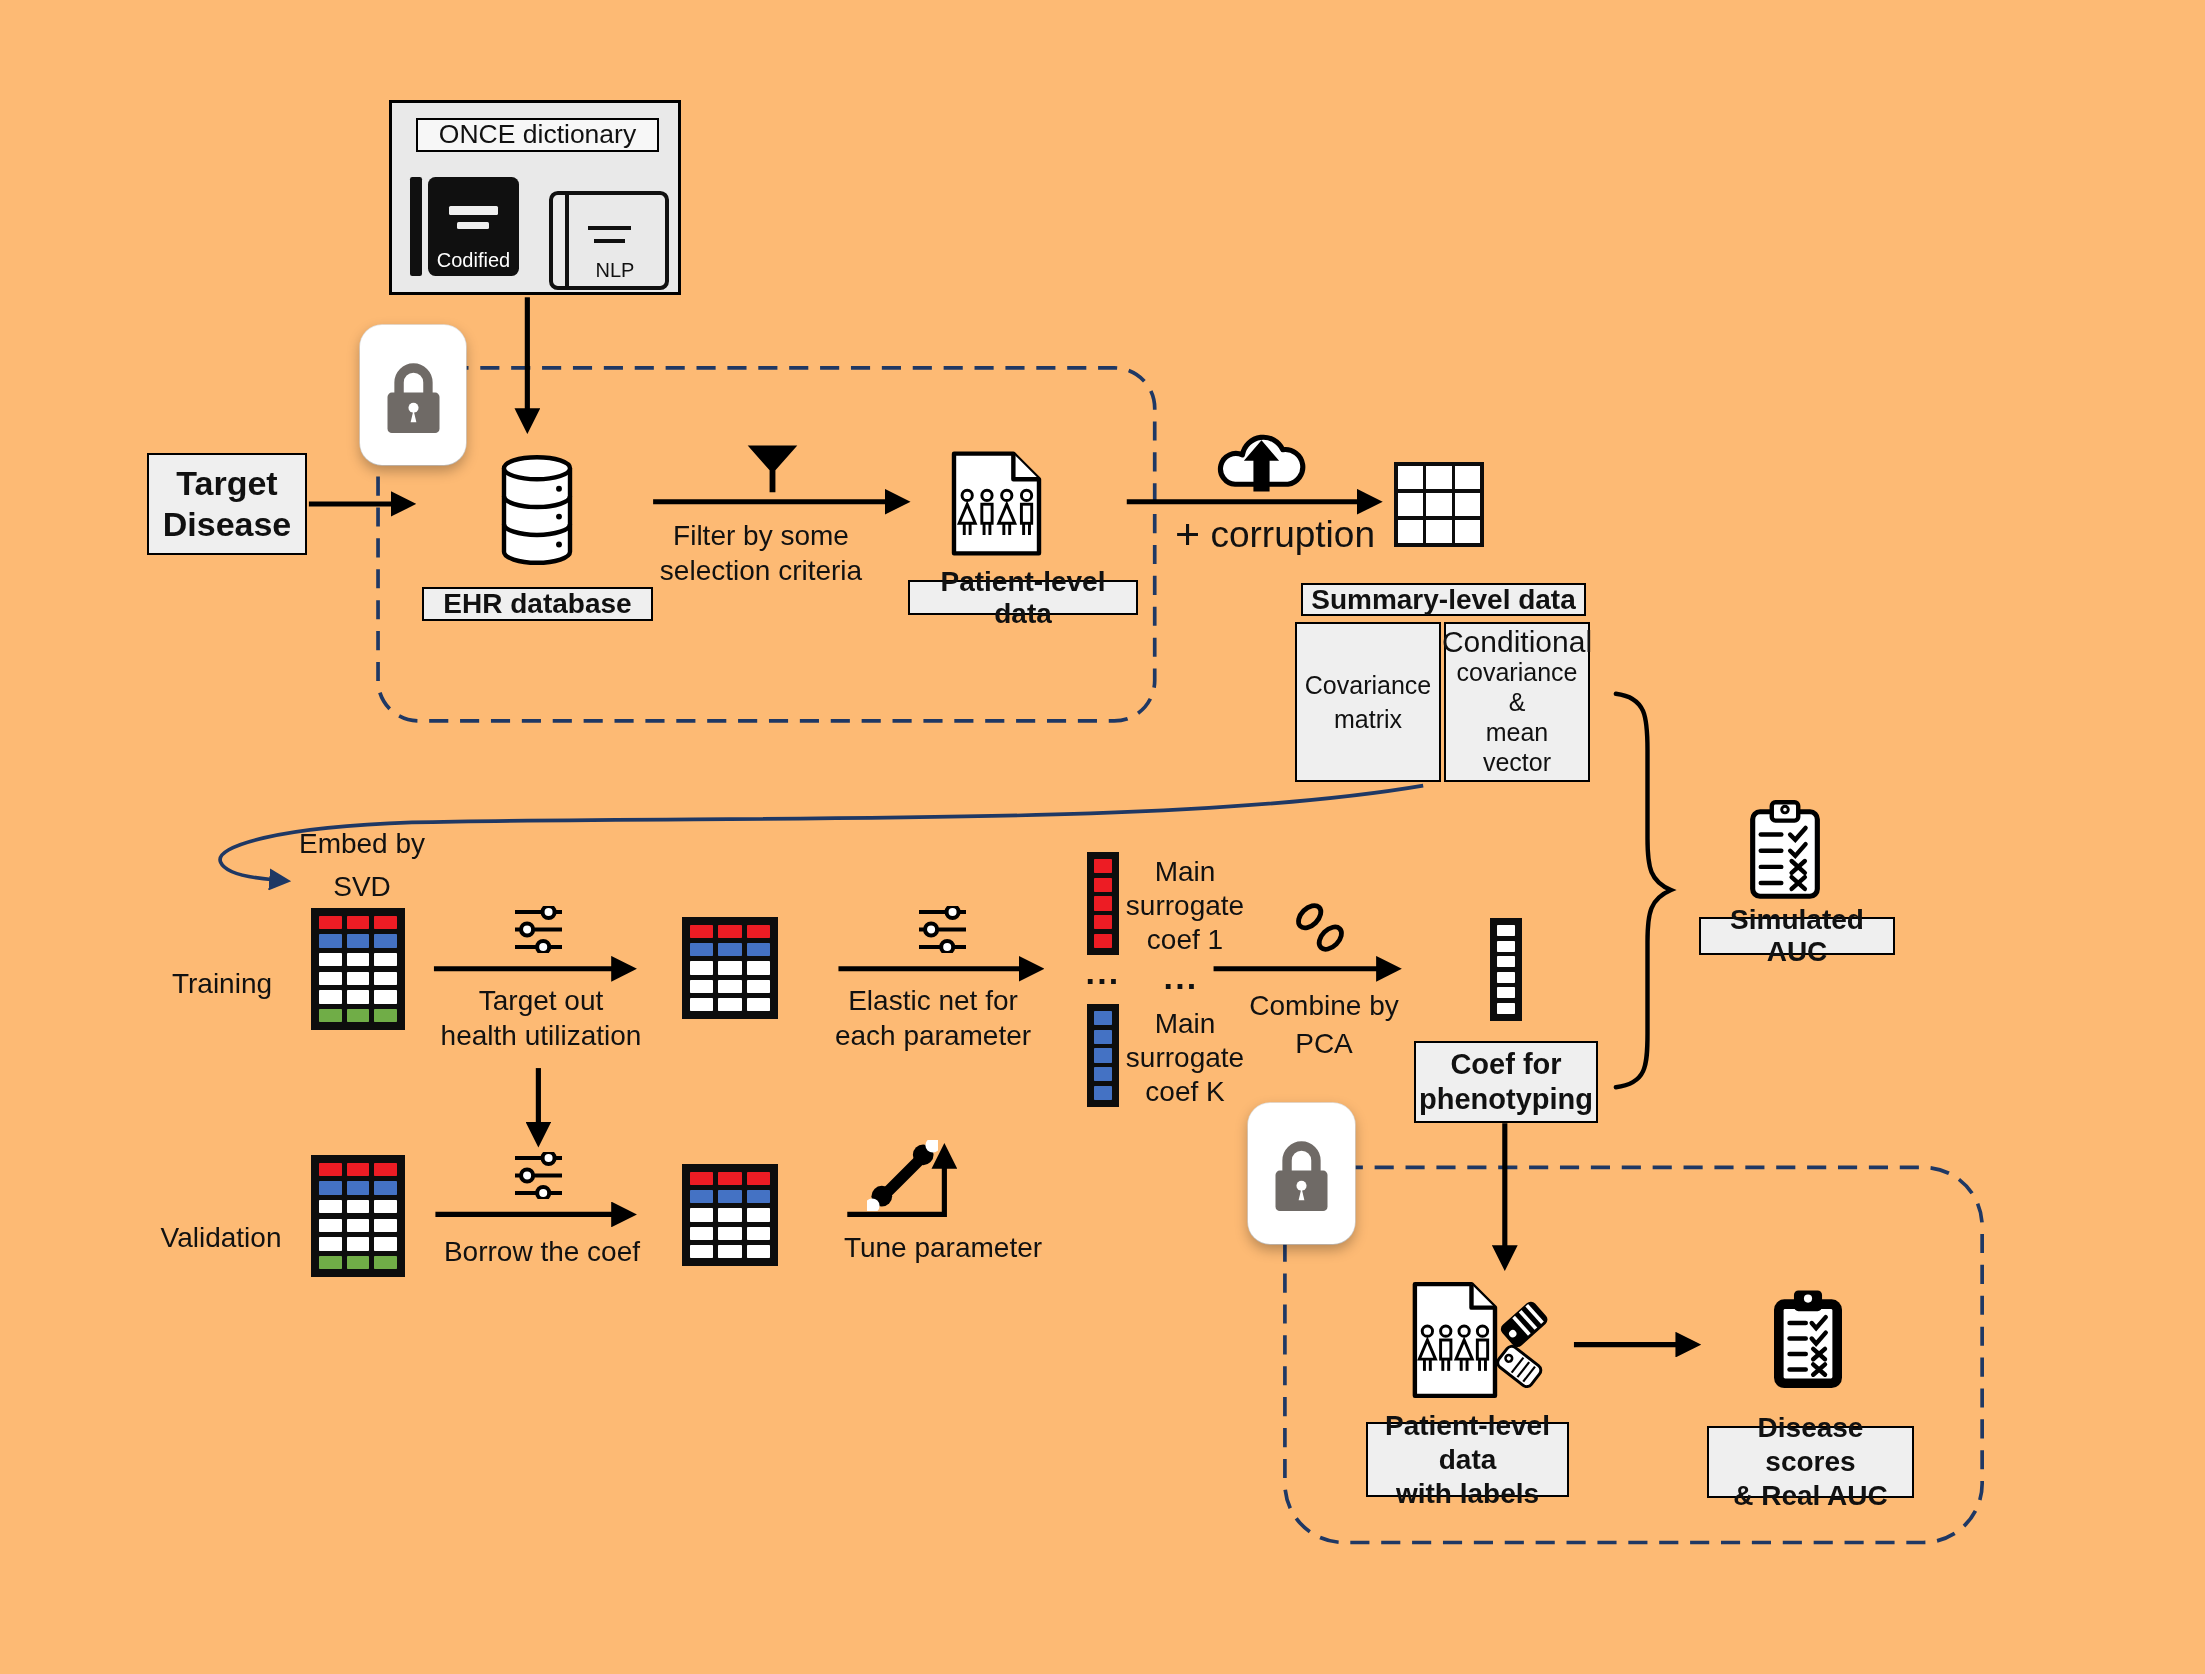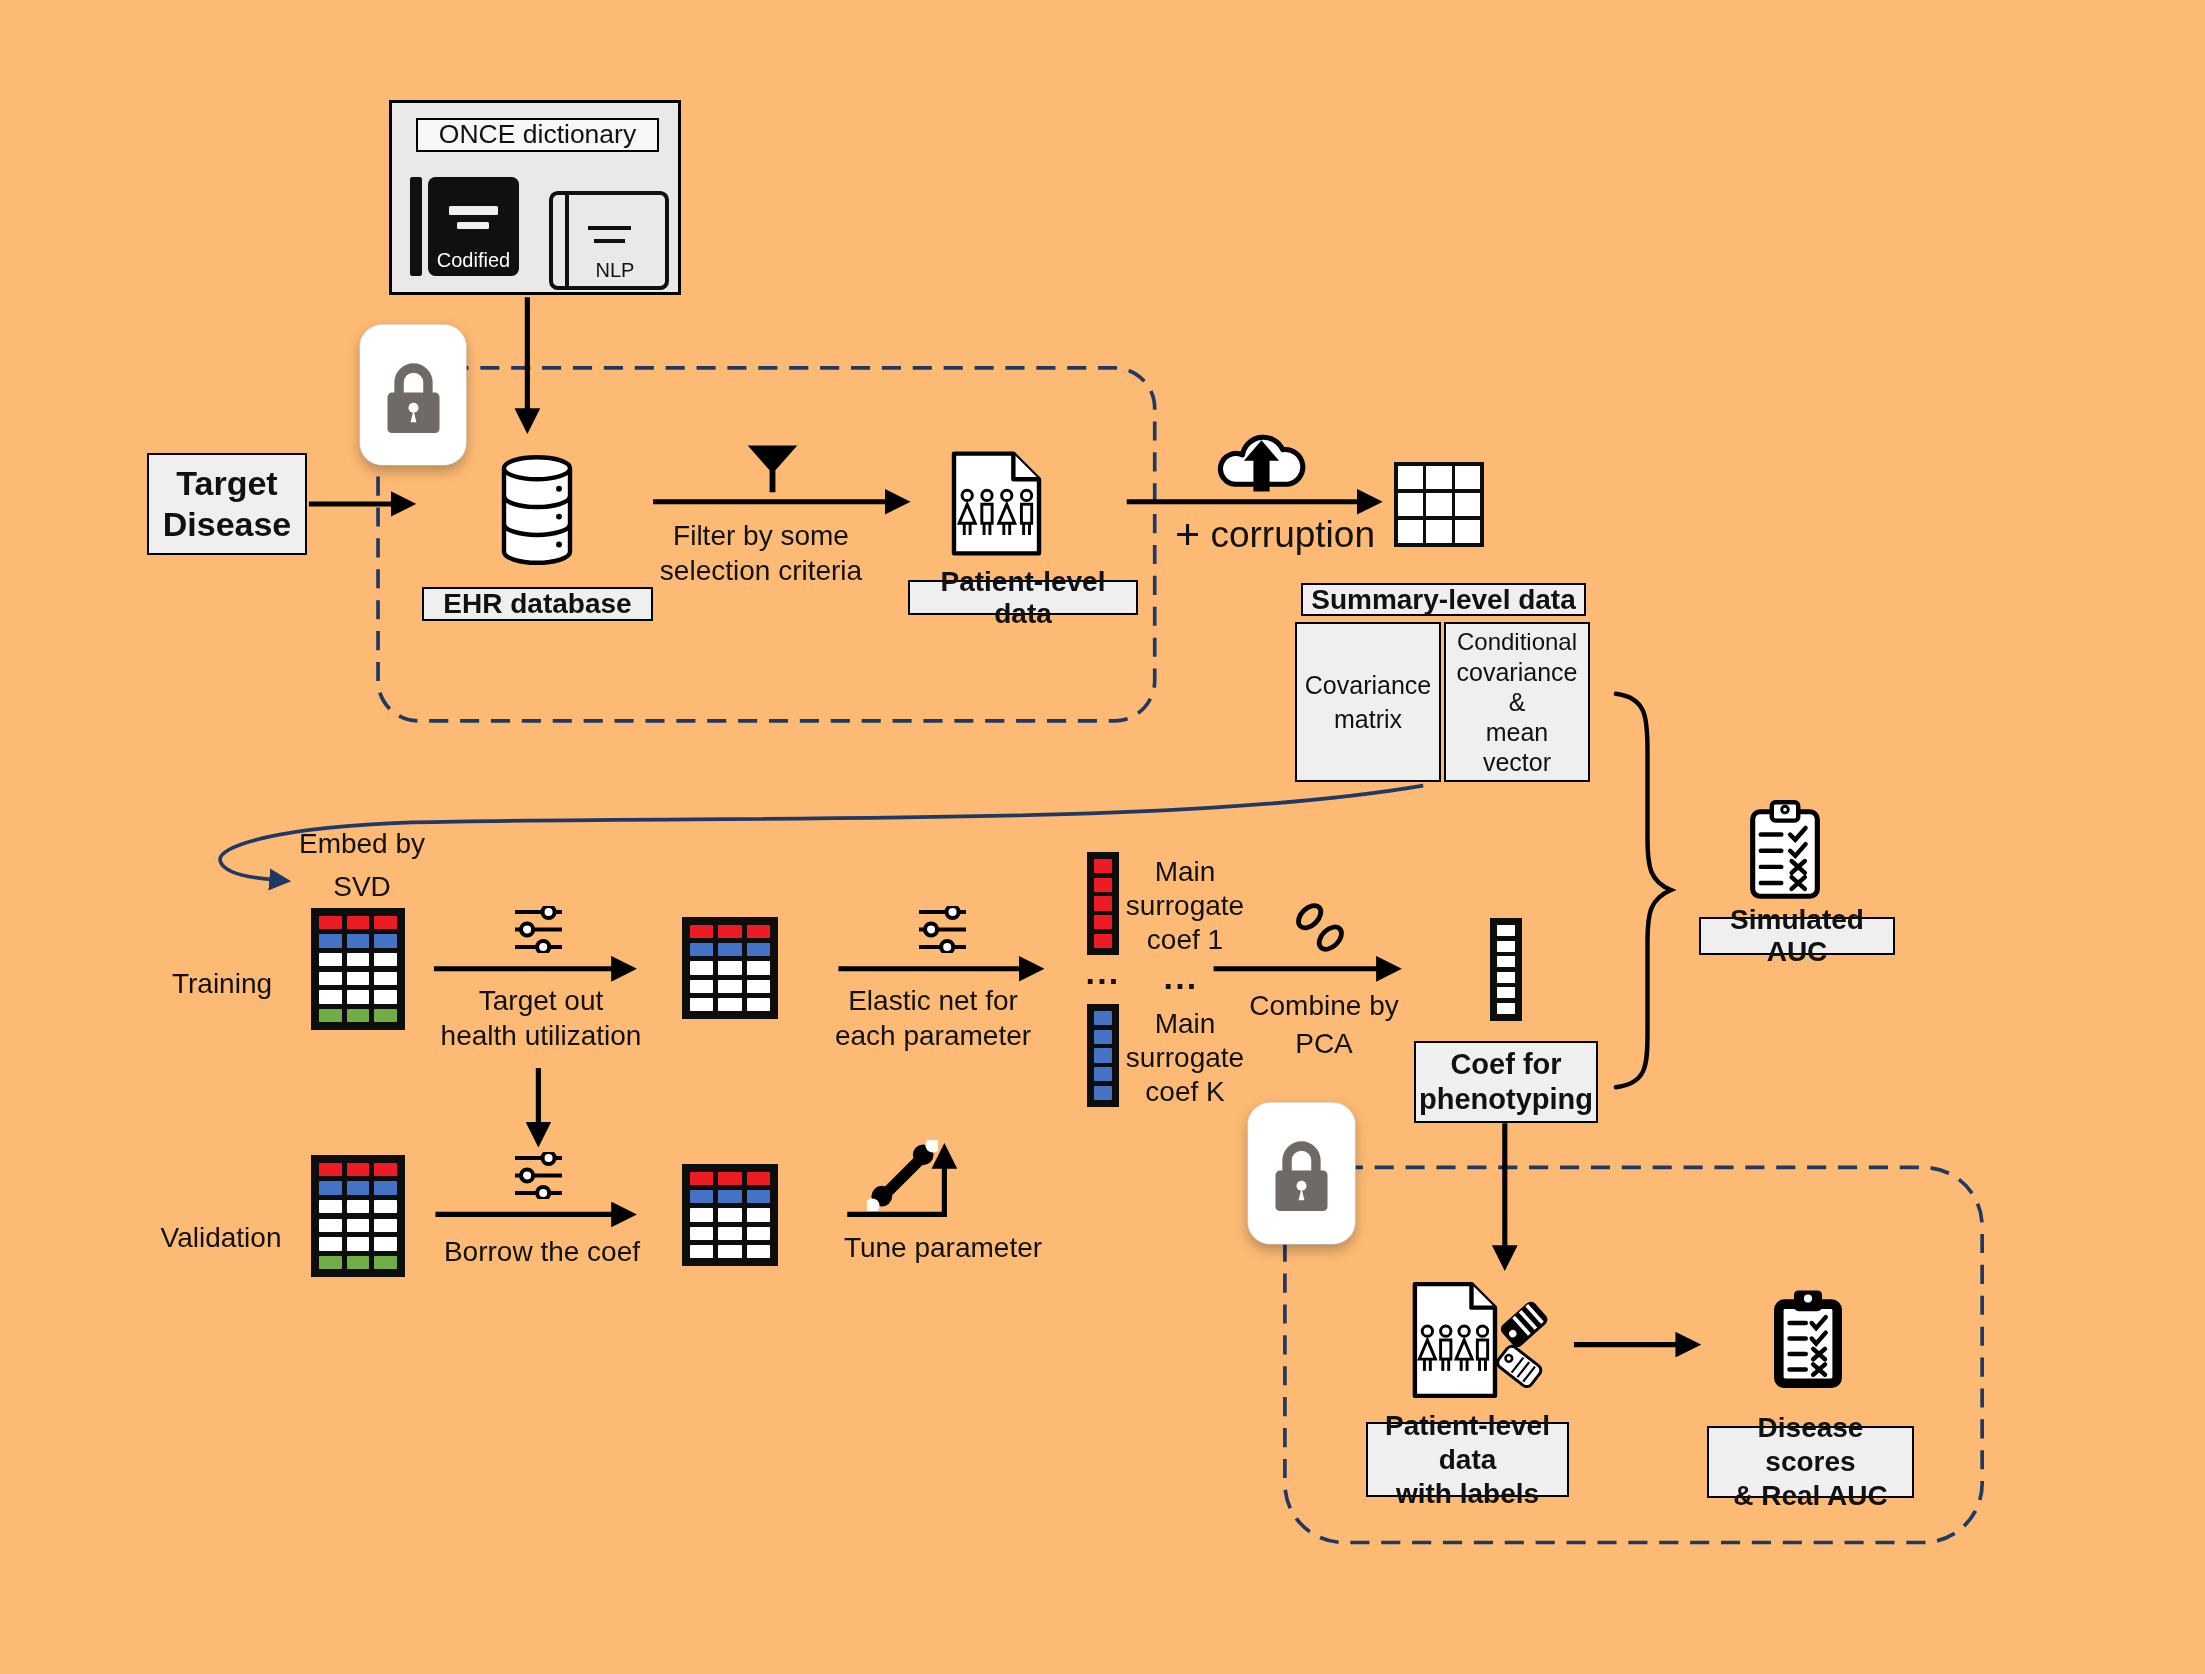--- a/index.html
+++ b/index.html
@@ -174,21 +174,21 @@
   </div>
 
   <div class="abs el lbox" style="left:1301px;top:583px;width:285px;height:33px;">
     <div class="bold" style="font-size:28px;">Summary-level data</div>
   </div>
   <div class="abs el lbox" style="left:1295px;top:622px;width:146px;height:160px;">
     <div style="font-size:25px;line-height:34px;">Covariance</div>
     <div style="font-size:25px;line-height:34px;">matrix</div>
   </div>
   <div class="abs el lbox" style="left:1444px;top:622px;width:146px;height:160px;">
-    <div style="font-size:24px;line-height:30px;text-align:right;">Conditional</div>
+    <div style="font-size:30px;line-height:30px;text-align:right;">Conditional</div>
     <div style="font-size:25px;line-height:30px;">covariance</div>
     <div style="font-size:25px;line-height:30px;">&amp;</div>
     <div style="font-size:25px;line-height:30px;">mean</div>
     <div style="font-size:25px;line-height:30px;">vector</div>
   </div>
 
   <svg class="abs el" style="left:1749px;top:799px;" width="72" height="102" viewBox="0 0 98 138">
     <rect x="5" y="17" width="88" height="115" rx="10" fill="#fff" stroke="#000" stroke-width="7"></rect>
     <rect x="31" y="4" width="36" height="25" rx="5" fill="#fff" stroke="#000" stroke-width="6"></rect>
     <circle cx="49" cy="14" r="4.5" fill="#fff" stroke="#000" stroke-width="4"></circle>

